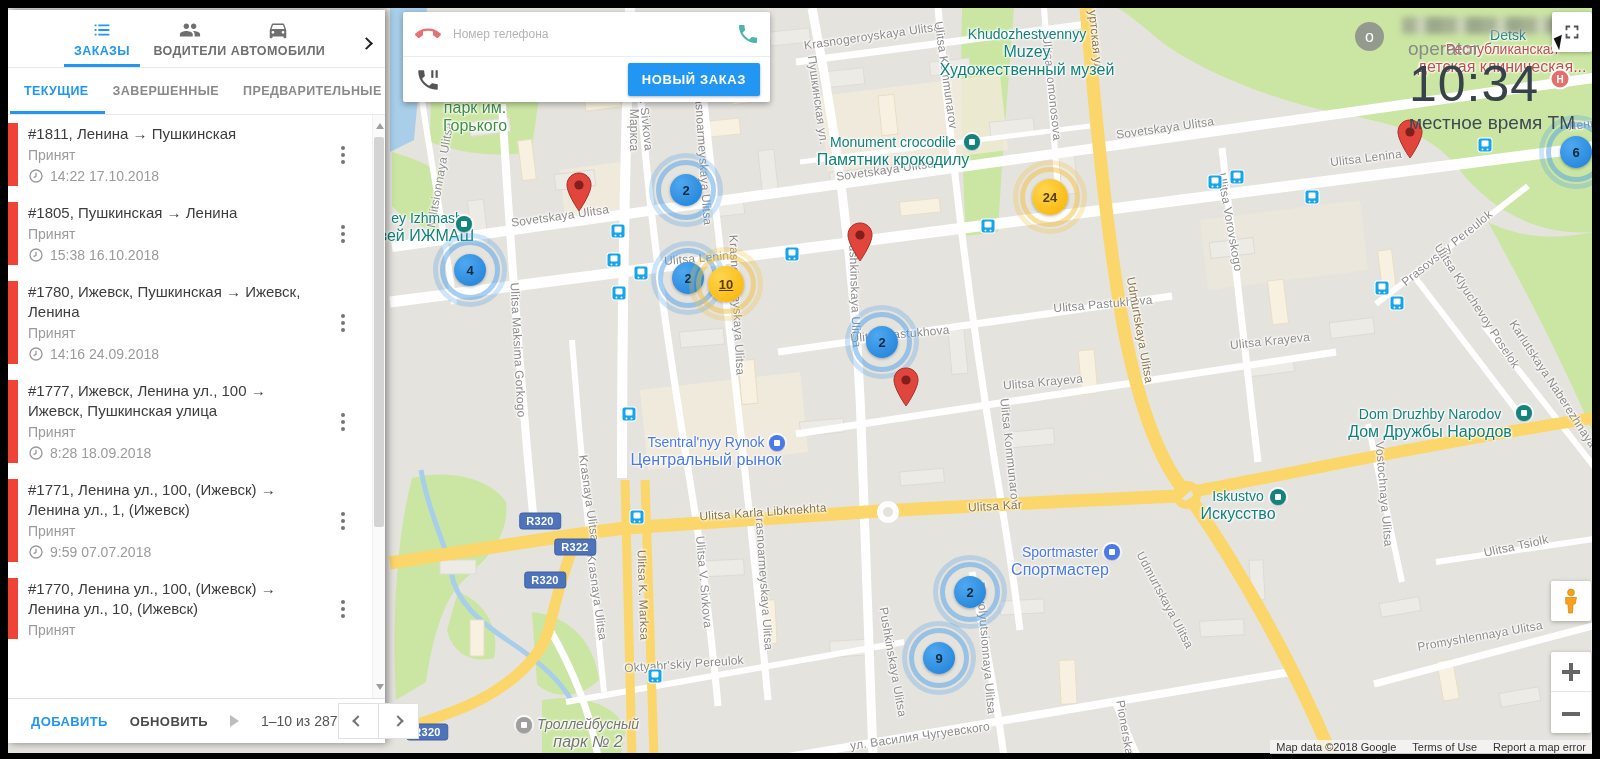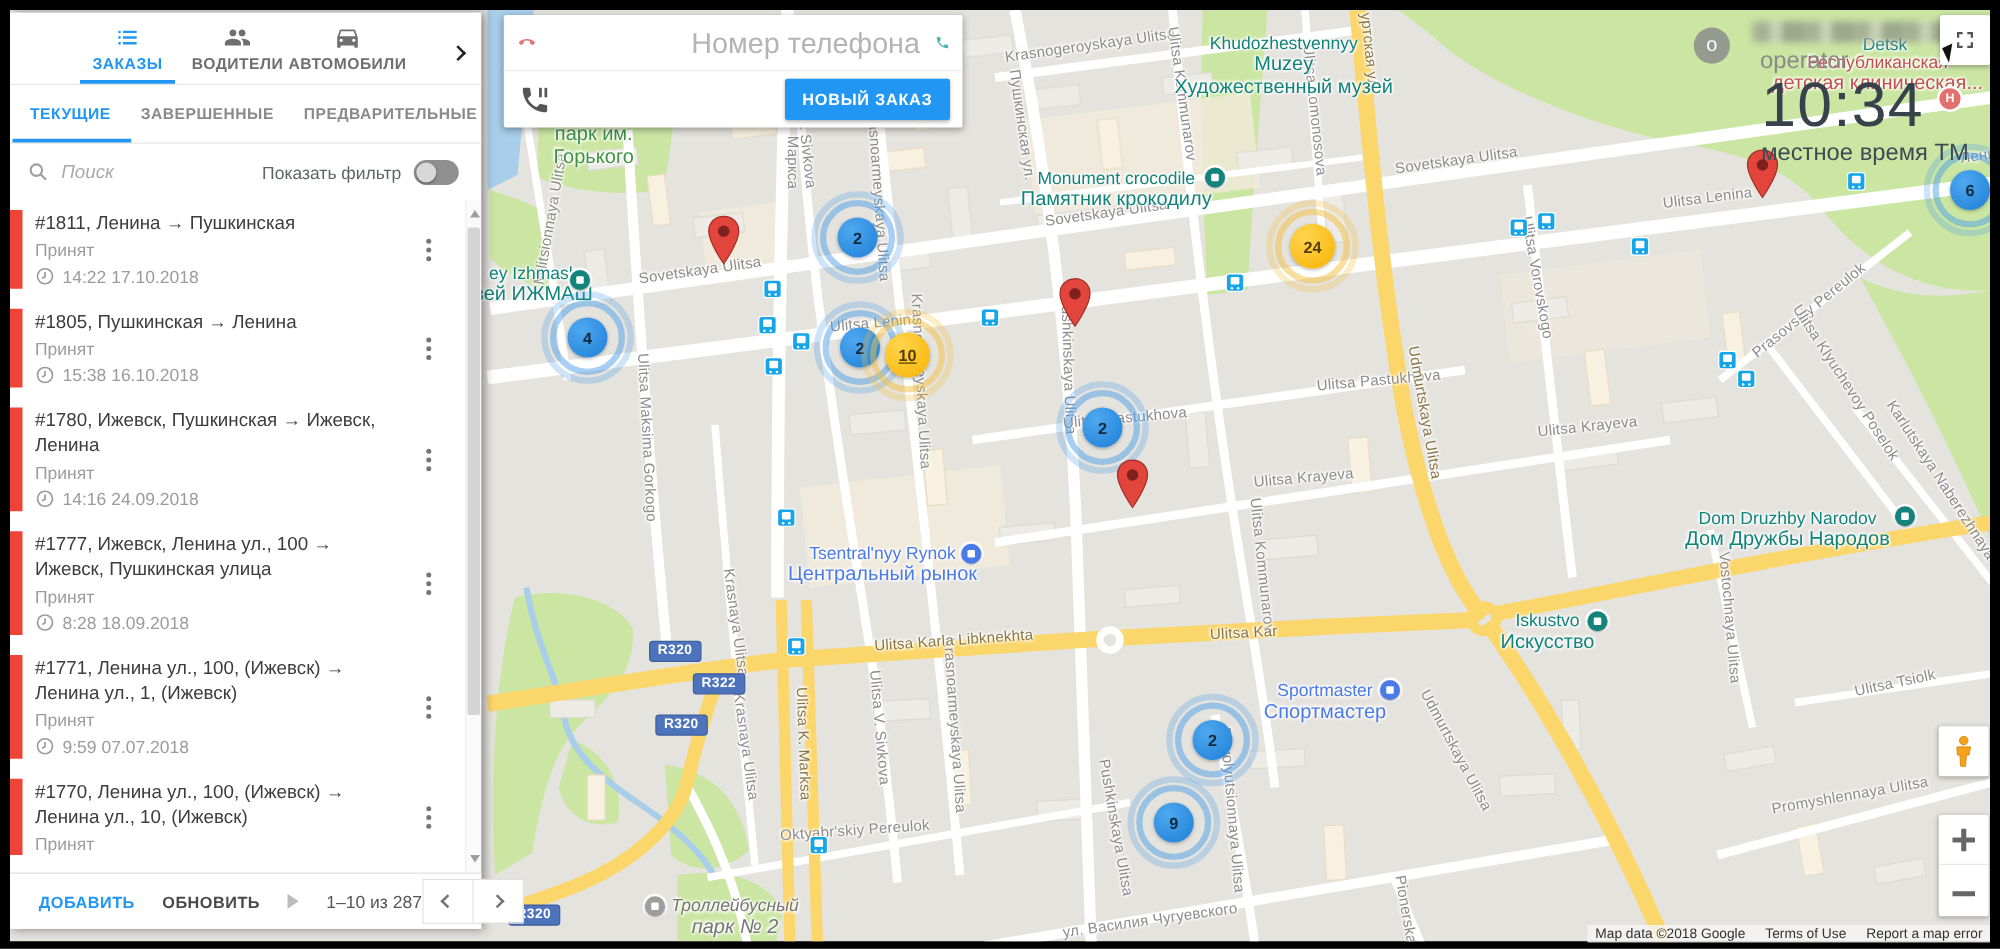--- a/index.html
+++ b/index.html
@@ -74,21 +74,21 @@
 .play-icon{width:0;height:0;border-top:6px solid transparent;border-bottom:6px solid transparent;border-left:9px solid #bdbdbd;margin-left:14px}
 .range{font-size:14px;color:#555;margin-left:22px;white-space:nowrap}
 .pager{margin-left:auto;display:flex;height:36px;border:1px solid #e0e0e0;border-right:none}
 .pager button{width:40px;border:none;border-right:1px solid #e0e0e0;background:#fff;cursor:pointer;display:flex;align-items:center;justify-content:center}
 .pchev{display:inline-block;width:8px;height:8px;border-top:2px solid #757575;border-right:2px solid #757575}
 .pchev.left{transform:rotate(-135deg)}.pchev.right{transform:rotate(45deg)}
 
 #phone-panel{position:absolute;left:403px;top:12px;width:367px;height:90px;background:#fff;border-radius:2px;box-shadow:0 2px 6px rgba(0,0,0,.35)}
 .pp-row{height:45px;display:flex;align-items:center;padding:0 10px 0 12px}
 .pp-row.first{border-bottom:1px solid #ececec}
-.phone-input{border:none;outline:none;flex:1;text-align:right;font-size:23px;color:#a16207;margin:0 10px}
+.phone-input{border:none;outline:none;flex:1;font-size:12px;color:#a16207;margin:0 10px}
 .phone-input::placeholder{color:#b4b4b4}
 .btn-new-order{margin-left:auto;background:#2196f3;color:#fff;font-size:13px;font-weight:bold;letter-spacing:.6px;border:none;border-radius:2px;
   padding:9px 14px;cursor:pointer;box-shadow:0 1px 3px rgba(0,0,0,.3);font-family:"Liberation Sans",sans-serif}
 
 #avatar{position:absolute;left:1355px;top:22px;width:29px;height:29px;border-radius:50%;background:rgba(140,140,140,.85);color:#fff;
   font-size:16px;display:flex;align-items:center;justify-content:center;cursor:pointer}
 #operator-label{position:absolute;left:1408px;top:38px;font-size:19px;color:#8a8a8a}
 #redacted{position:absolute;left:1402px;top:17px;width:158px;height:17px;border-radius:2px;opacity:.75;filter:blur(3px);
   background:repeating-linear-gradient(90deg,#9aa08e 0 14px,#c9cbbd 14px 24px,#8c9383 24px 40px)}
 #clockbox{position:absolute;right:25px;top:58px;text-align:left}
@@ -430,29 +430,20 @@
     </div>
     <div class="main-tab-underline"></div>
     <div class="chev-wrap"><span class="chev"></span></div>
   </div>
   <div class="sub-tabs">
     <div class="sub-tab active">ТЕКУЩИЕ</div>
     <div class="sub-tab">ЗАВЕРШЕННЫЕ</div>
     <div class="sub-tab">ПРЕДВАРИТЕЛЬНЫЕ</div>
     <div class="sub-tab-underline"></div>
   </div>
-  <div class="search-row">
-    <svg width="17" height="17" viewBox="0 0 24 24" fill="none" stroke="#9e9e9e" stroke-width="2.4">
-      <circle cx="10" cy="10" r="6.5"></circle>
-        <line x1="15" y1="15" x2="21" y2="21"></line>
-    </svg>
-    <input class="search-input" placeholder="Поиск" style="">
-    <span class="filter-label">Показать фильтр</span>
-    <div class="toggle"></div>
-  </div>
   <div id="orders">
     <div id="orders-flow">
         <div class="order-card">
           <div class="o-title">#1811, Ленина → Пушкинская</div>
           <div class="o-status">Принят</div>
           <div class="o-time">
             <svg width="16" height="16" viewBox="0 0 24 24" fill="none" stroke="#9b9b9b" stroke-width="2">
               <circle cx="12" cy="12" r="9"></circle>
               <polyline points="12 7 12 12.5 8.5 14.5" fill="none"></polyline>
             </svg>

